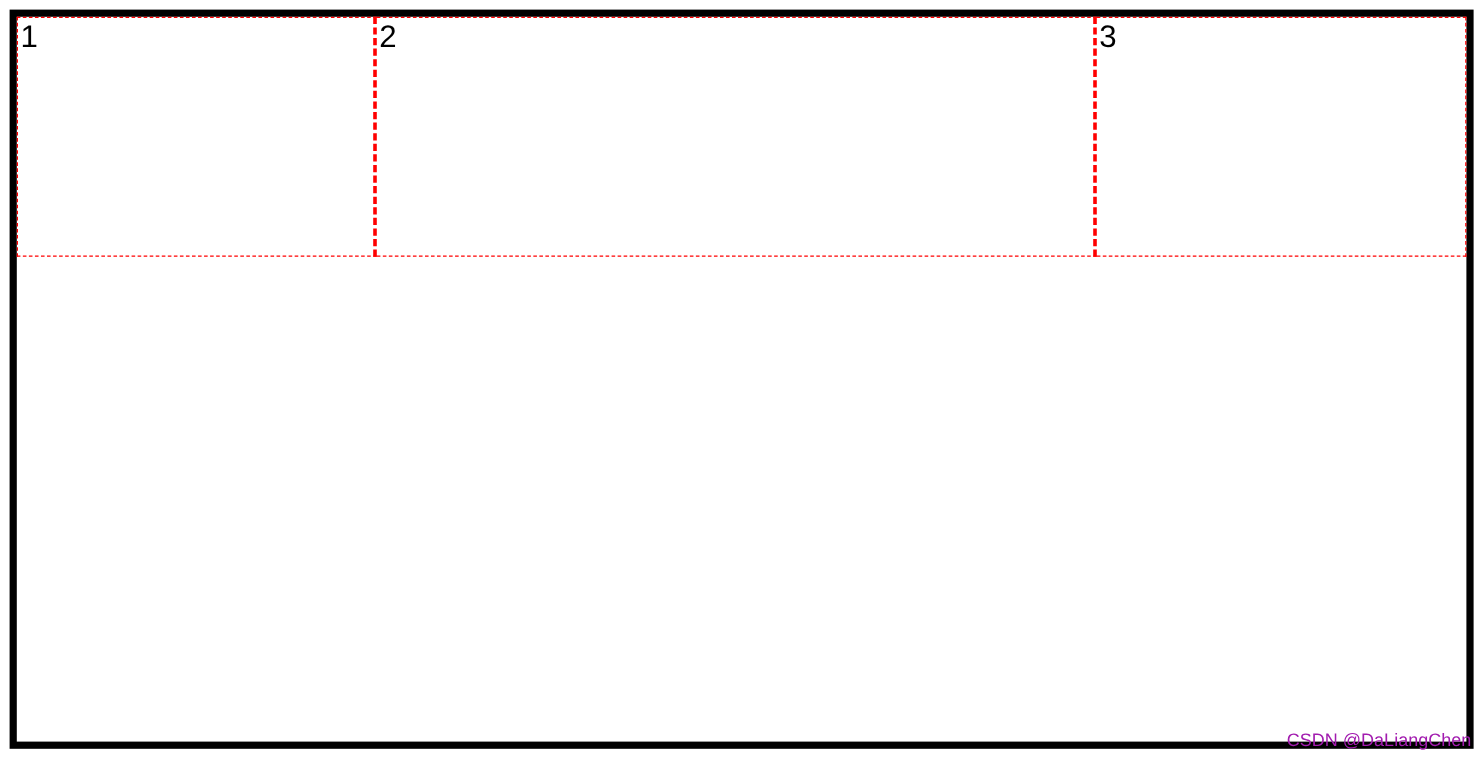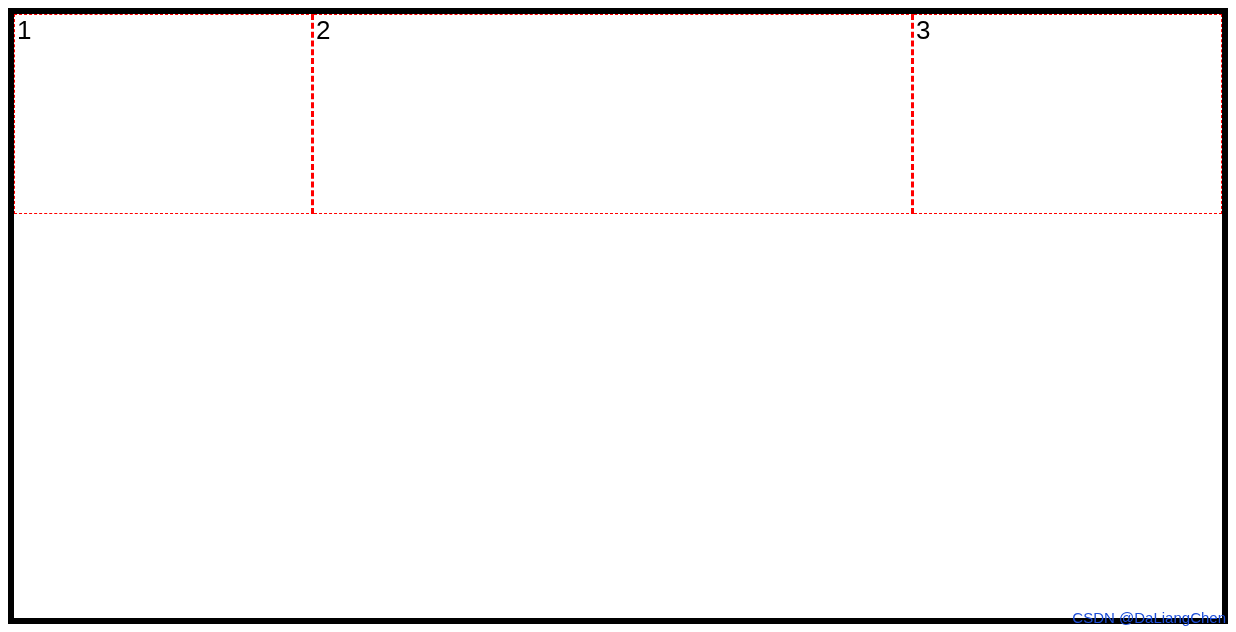--- a/index.html
+++ b/index.html
@@ -55,21 +55,21 @@
     }
     .cell-label {
       position: absolute;
       top: 2px;
       left: 2px;
     }
     .watermark {
       position: absolute;
       bottom: 6px;
       right: 10px;
-      color: #1d4ed8;
+      color: #a21caf;
       font-size: 15px;
       font-family: Arial, sans-serif;
       pointer-events: none;
     }
   </style>
 </head>
 <body>
 
 <div class="container">
   <div class="grid-row">

